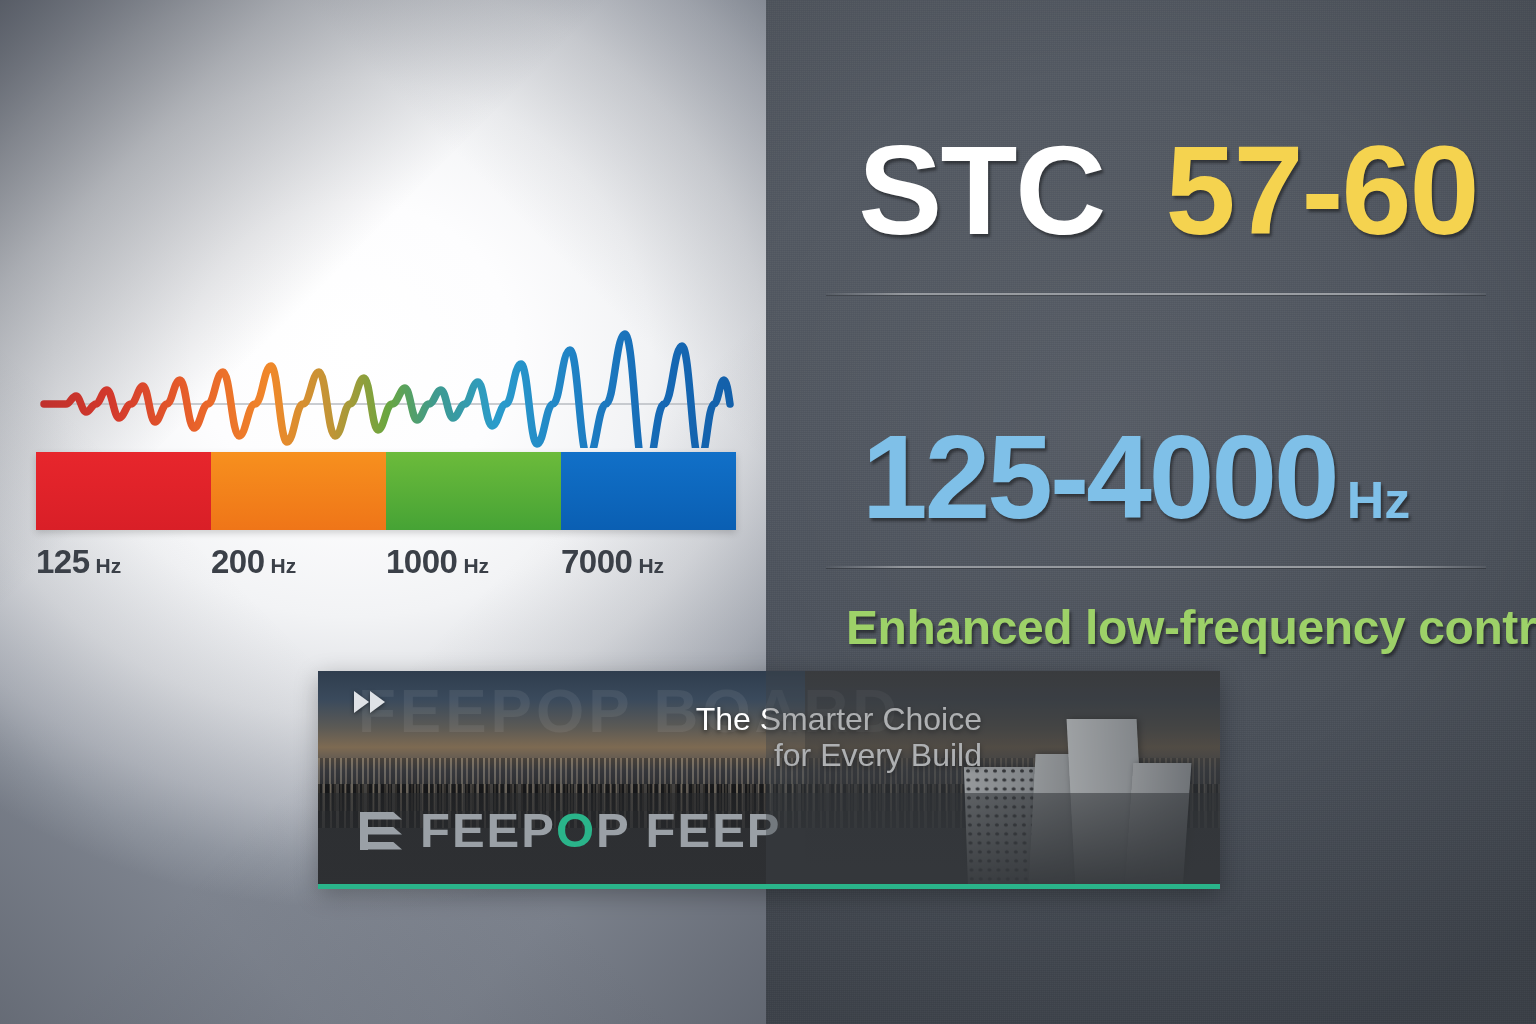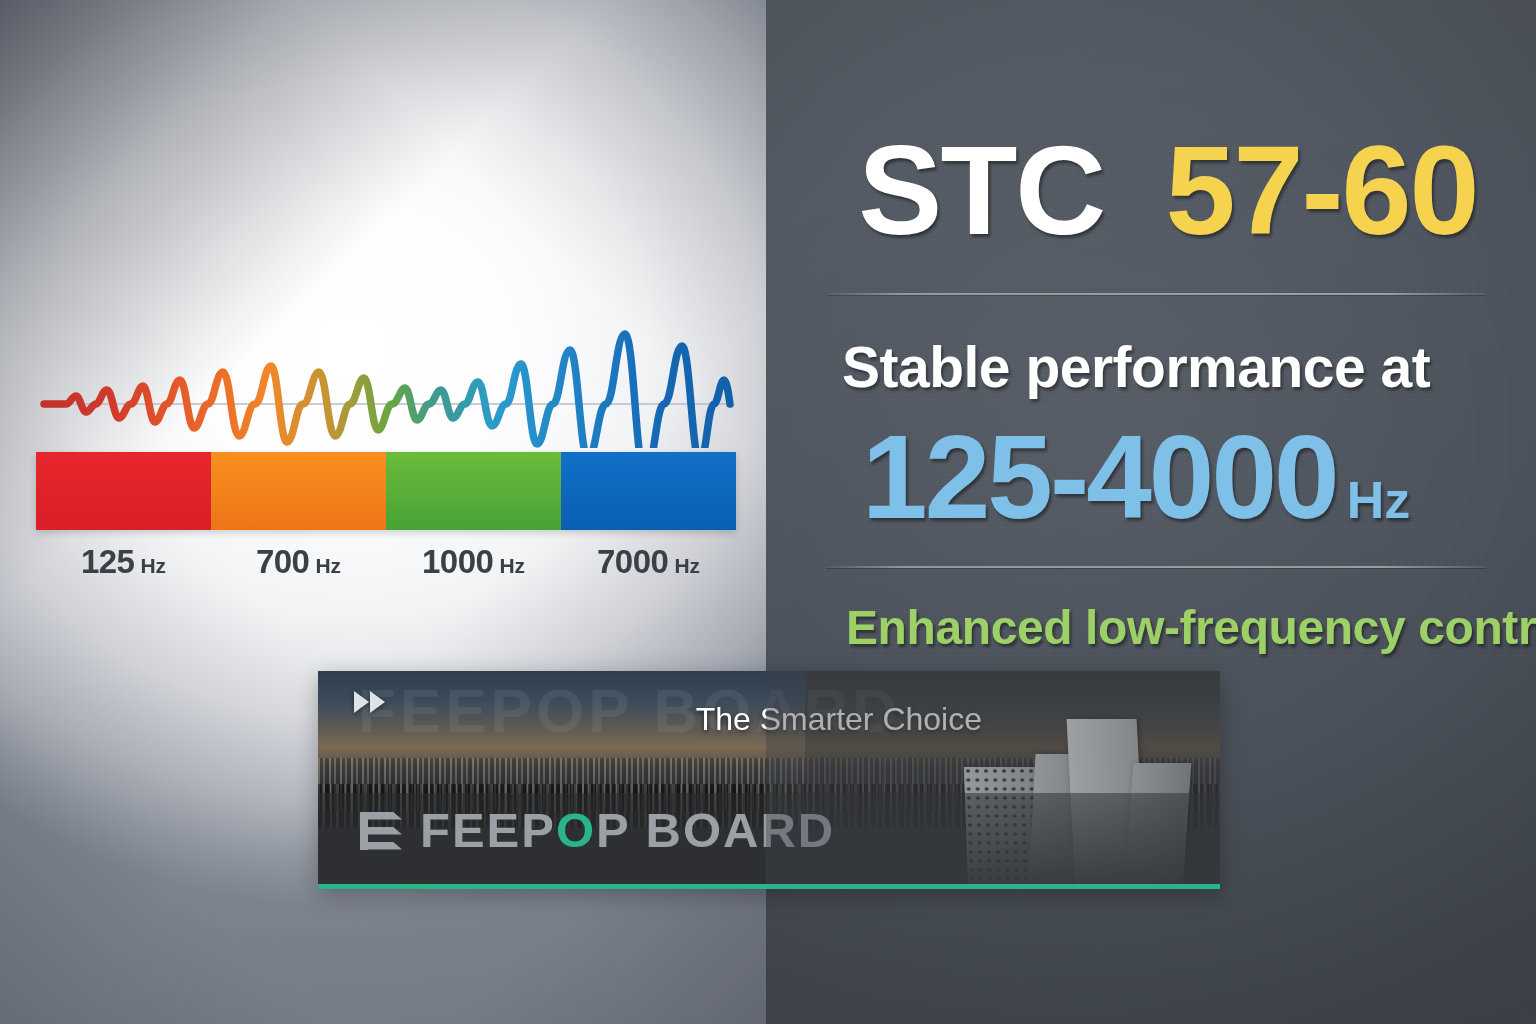--- a/index.html
+++ b/index.html
@@ -38,21 +38,21 @@
     display:flex;box-shadow:0 3px 7px rgba(0,0,0,.17);
   }
   .spectrum .seg{flex:1 1 25%;height:100%;}
 
   
   .freq-labels{
     position:absolute;left:36px;top:543px;width:700px;height:46px;
     display:flex;
   }
   .freq-labels .fl{
-    flex:1 1 25%;display:flex;align-items:baseline;justify-content:center;
+    flex:1 1 25%;display:flex;align-items:baseline;justify-content:flex-start;
     color:#3b4048;
   }
   .freq-labels .num{font-size:33px;font-weight:bold;letter-spacing:-0.5px;}
   .freq-labels .unit{font-size:21px;font-weight:bold;margin-left:6px;}
 
   
   .right-panel{
     position:absolute;left:766px;top:0;width:770px;height:1024px;
     background:
       linear-gradient(160deg,#565c66 0%,#4e545e 38%,#4a5059 62%,#444a53 100%);
@@ -270,21 +270,21 @@
       <div class="seg" style="background:linear-gradient(to bottom,#6cbb3b,#46a335);"></div>
       <div class="seg" style="background:linear-gradient(to bottom,#1170c8,#0a5fb3);"></div>
     </div>
 
     <div class="freq-labels">
       <div class="fl">
         <span class="num">125</span>
         <span class="unit">Hz</span>
       </div>
       <div class="fl">
-        <span class="num">700</span>
+        <span class="num">200</span>
         <span class="unit">Hz</span>
       </div>
       <div class="fl">
         <span class="num">1000</span>
         <span class="unit">Hz</span>
       </div>
       <div class="fl">
         <span class="num">7000</span>
         <span class="unit">Hz</span>
       </div>
@@ -295,21 +295,20 @@
     <div class="right-noise"></div>
     <div class="right-vignette"></div>
 
     <div class="rp-content">
       <div class="headline">
         <span class="stc">STC</span><span>&nbsp;</span><span class="range">57-60</span>
       </div>
 
       <div class="divider d1"></div>
 
-      <div class="sub-line">Stable performance at</div>
 
       <div class="band">
         <span class="big">125-4000</span><span class="hz">Hz</span>
       </div>
 
       <div class="divider d2"></div>
 
       <div class="tagline">Enhanced low-frequency control</div>
     </div>
   </div>
@@ -329,29 +328,30 @@
 
     <div class="banner-watermark">FEEPOP BOARD</div>
 
     <div class="banner-fwd">
       <i></i>
         <i></i>
     </div>
 
     <div class="banner-tagline">
       <span>The Smarter Choice</span>
+      <span class="l2">for Every Build</span>
     </div>
 
     <div class="banner-logo">
       <div class="logo-mark">
         <span class="v"></span>
         <span class="b1"></span>
         <span class="b2"></span>
         <span class="b3"></span>
       </div>
-      <div class="logo-text"><span>FEEP</span><span class="o">O</span><span>P BOARD</span></div>
+      <div class="logo-text"><span>FEEP</span><span class="o">O</span><span>P FEEP</span></div>
     </div>
 
     <div class="banner-right-dim"></div>
     <div class="banner-underline"></div>
   </div>
 
 </div>
 
 </body></html>

